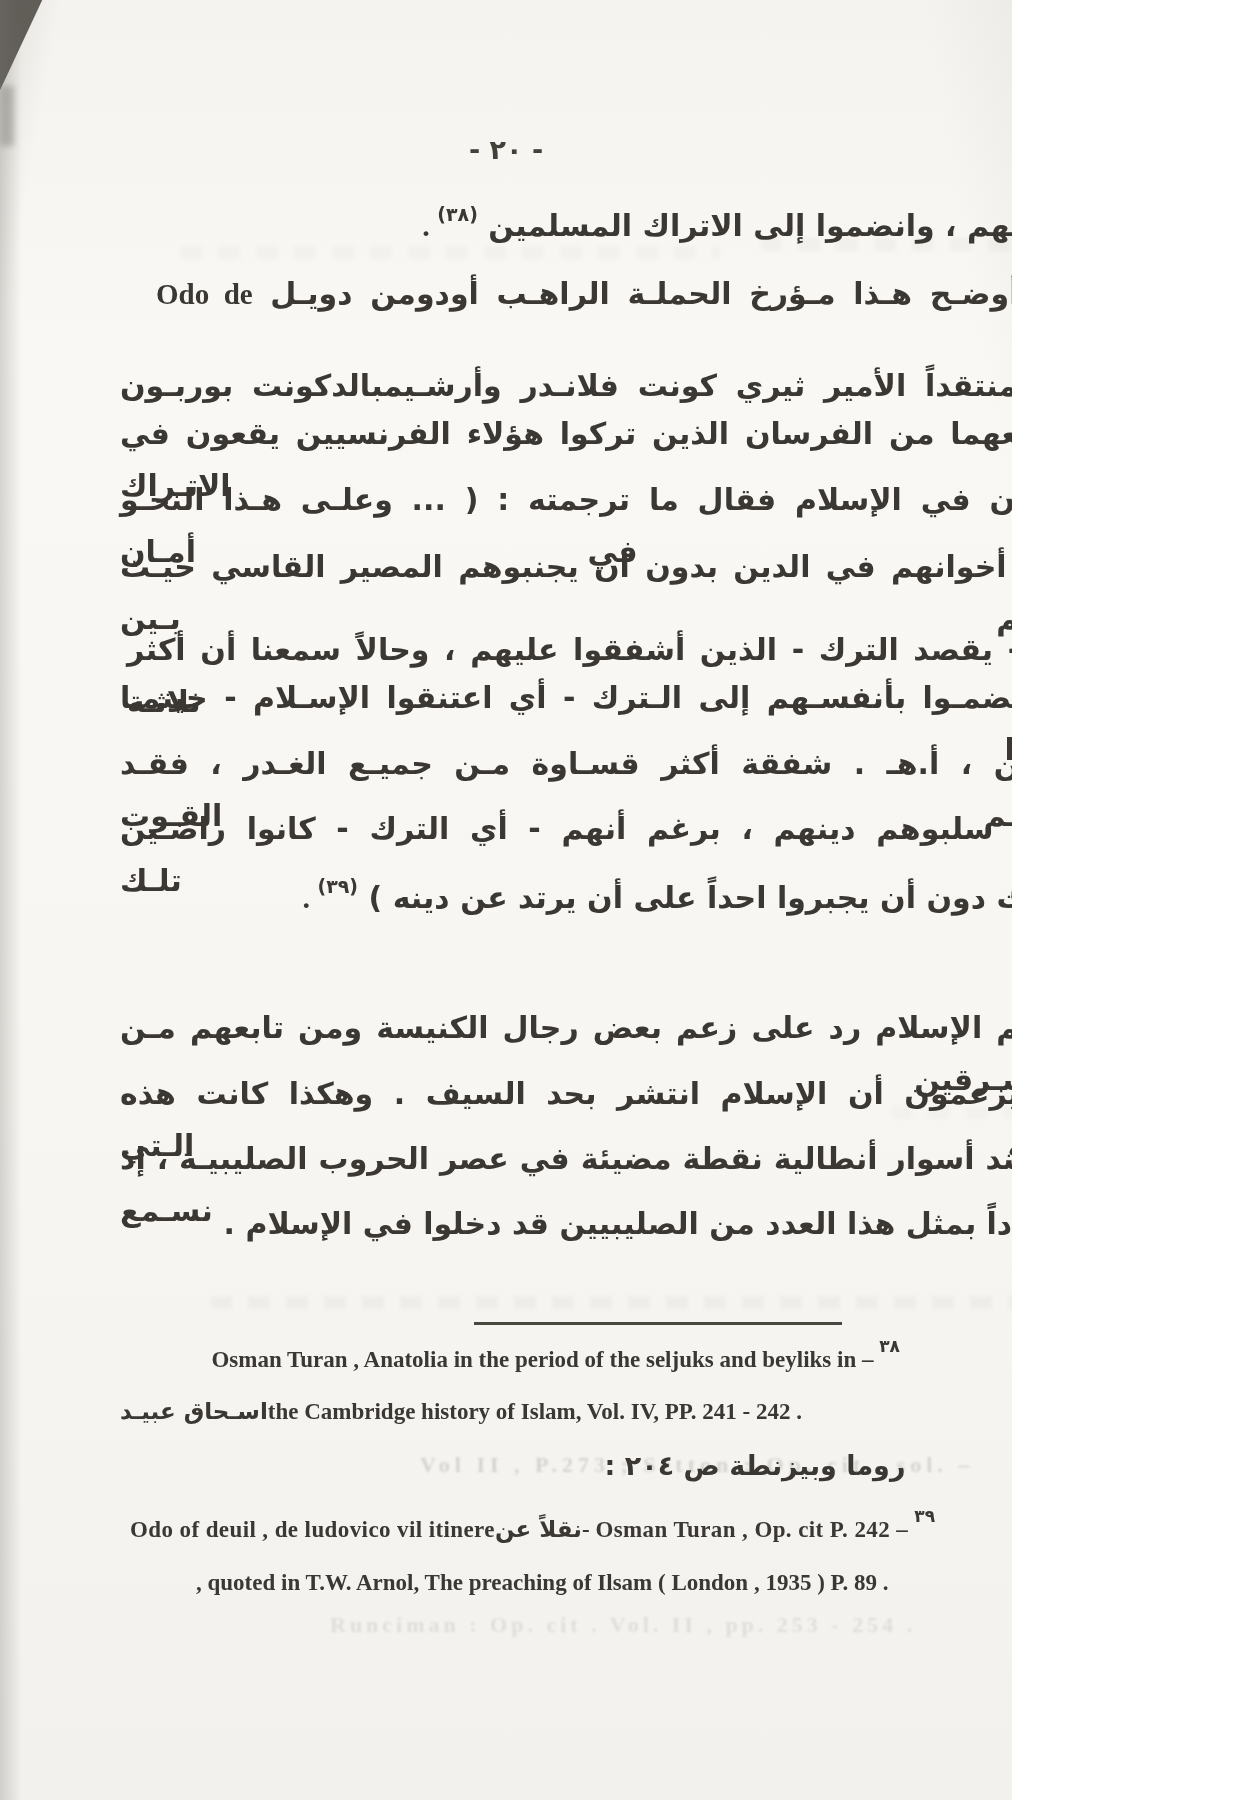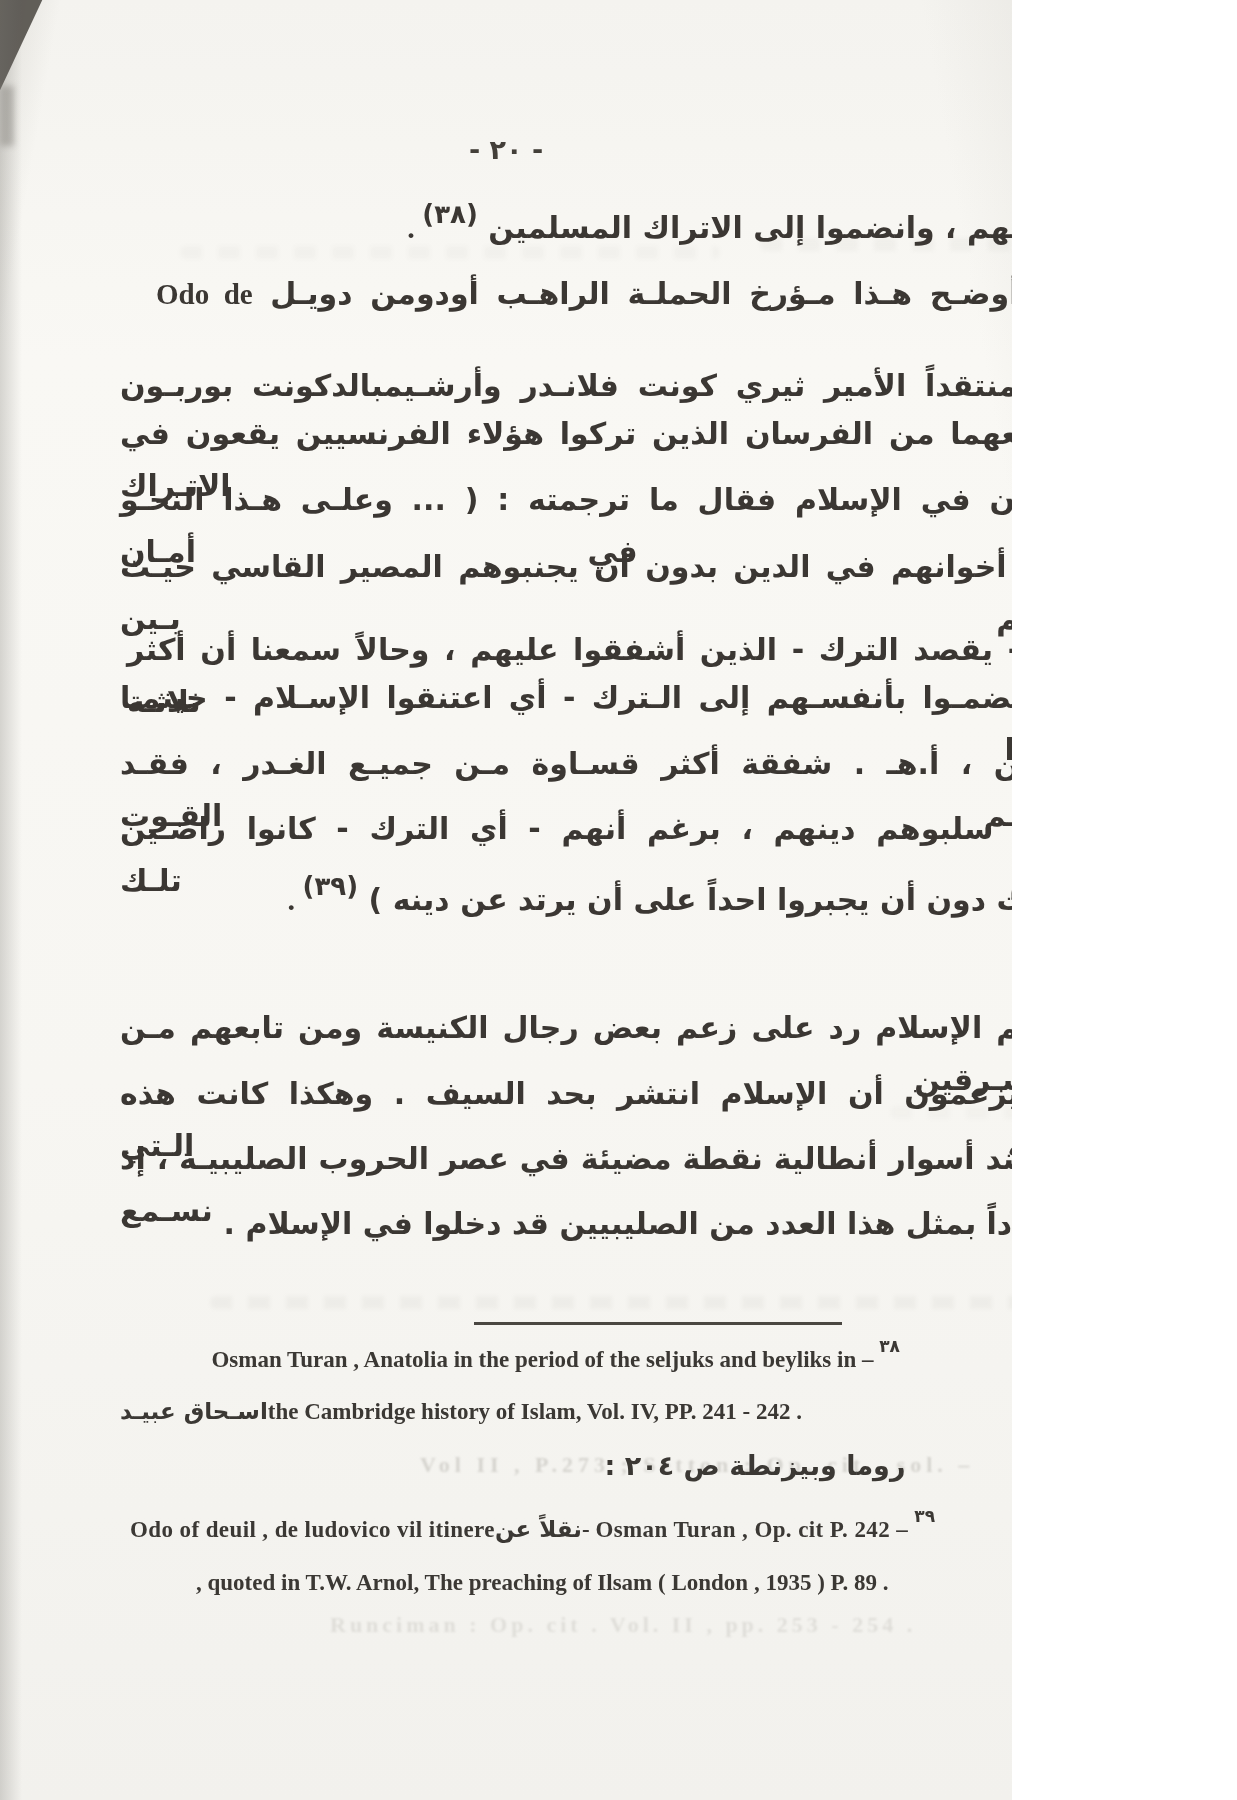--- a/index.html
+++ b/index.html
@@ -49,21 +49,21 @@
   
   .bline{
     position:absolute;left:120px;width:997px;
     font-size:30px;font-weight:700;line-height:52px;
     color:#3b3733;
   }
   .bline.justify{text-align:justify;text-align-last:justify;}
   .bline.alignr{text-align:right;}
   .bline.indent{padding-right:50px;width:947px;}
   .bline .latin{font-family:"Liberation Serif",serif;font-weight:bold;font-size:29px;}
-  .bline sup{font-size:26px;font-weight:bold;position:relative;top:-4px;}
+  .bline sup{font-size:19px;font-weight:bold;position:relative;top:-4px;}
   .tail{font-family:"Liberation Serif",serif;}
   
   .fn{
     position:absolute;
     font-family:"Liberation Serif",serif;font-weight:bold;
     font-size:23px;color:#3b3834;white-space:nowrap;
   }
   .fn .ar{font-family:"DejaVu Sans",sans-serif;font-weight:700;font-size:23px;}
   .fn sup{font-size:17px;position:relative;top:-6px;font-family:"DejaVu Sans",sans-serif;}
   .fn-sep{

